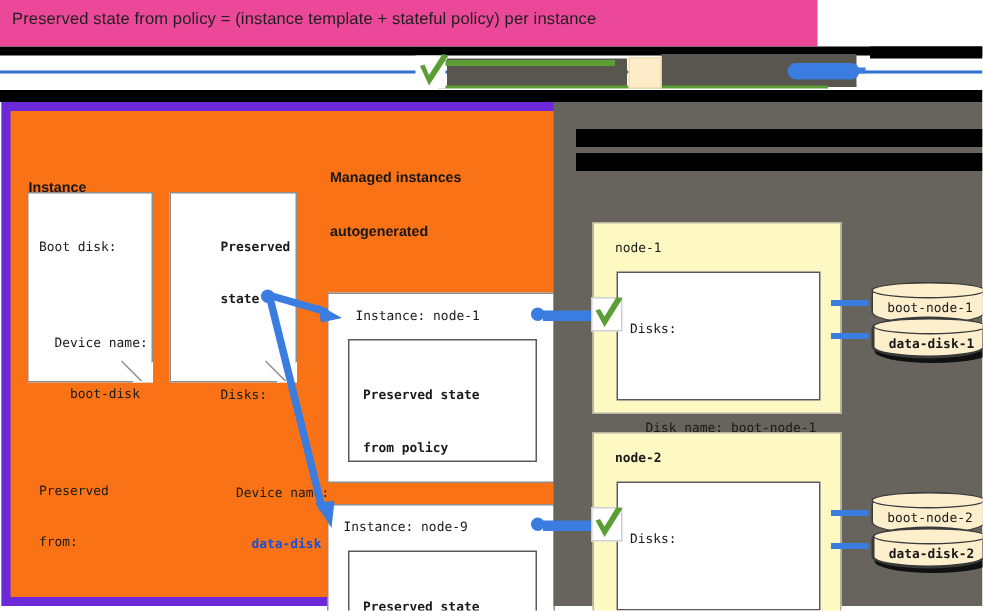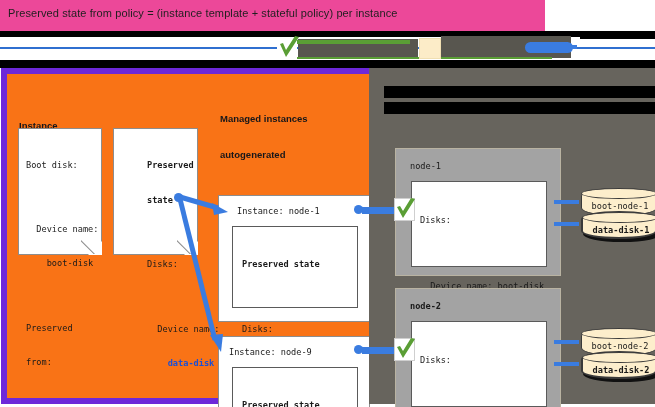--- a/index.html
+++ b/index.html
@@ -185,21 +185,21 @@
   .inner-box {
     position: absolute;
     background: #ffffff;
     border: 1px solid #5a5a5a;
     box-sizing: border-box;
   }
 
   
   .node-card {
     position: absolute;
-    background: #a3a3a3;
+    background: #fef9c3;
     border: 1px solid #b9b3a2;
     box-sizing: border-box;
   }
 
   
   .disk {
     position: absolute;
     width: 76px; height: 28px;
     background: #fdeecc;
     border: 1px solid #3a3a3a;
@@ -329,20 +329,21 @@
     </div>
     <div class="doc-fold"></div>
     <div class="doc-fold-line"></div>
   </div>
 
   <div class="plain-box" style="left:211px; top:121px; width:152px; height:127px;">
     <div class="mono" style="position:absolute; left:18px; top:10px;">Instance: node-1</div>
     <div class="inner-box" style="left:13px; top:30px; width:126px; height:82px;">
       <div class="mono" style="position:absolute; left:9px; top:9px;">
         <div class="mono-b">Preserved state</div>
+        <div class="mono-b">from policy</div>
         <div style="height:7px;"></div>
         <div>Disks:</div>
         <div><span>  Device name: </span><span class="blue-b">data-disk</span></div>
         
       </div>
     </div>
   </div>
 
   <div class="plain-box" style="left:211px; top:262px; width:152px; height:127px;">
     <div class="mono" style="position:absolute; left:10px; top:10px;">Instance: node-9</div>
@@ -363,21 +364,20 @@
 
   <div class="redact-bar" style="left:15px; top:18px; width:271px; height:12px;"></div>
   <div class="redact-bar" style="left:15px; top:34px; width:271px; height:12px;"></div>
 
   <div class="node-card" style="left:26px; top:80px; width:166px; height:128px;">
     <div class="mono" style="position:absolute; left:14px; top:12px;">node-1</div>
     <div class="inner-box" style="left:15px; top:32px; width:136px; height:86px;">
       <div class="mono" style="position:absolute; left:8px; top:10px;">
         <div>Disks:</div>
         <div style="height:8px;"></div>
-        <div>  Device name: boot-disk</div>
         <div>  Disk name: boot-node-1</div>
         <div style="height:8px;"></div>
         <div><span>  Device name: </span><span class="blue-b">data-disk</span></div>
         
       </div>
     </div>
   </div>
 
   <div class="node-card" style="left:26px; top:220px; width:166px; height:128px;">
     <div class="mono" style="position:absolute; left:14px; top:12px;font-weight:bold;">node-2</div>

